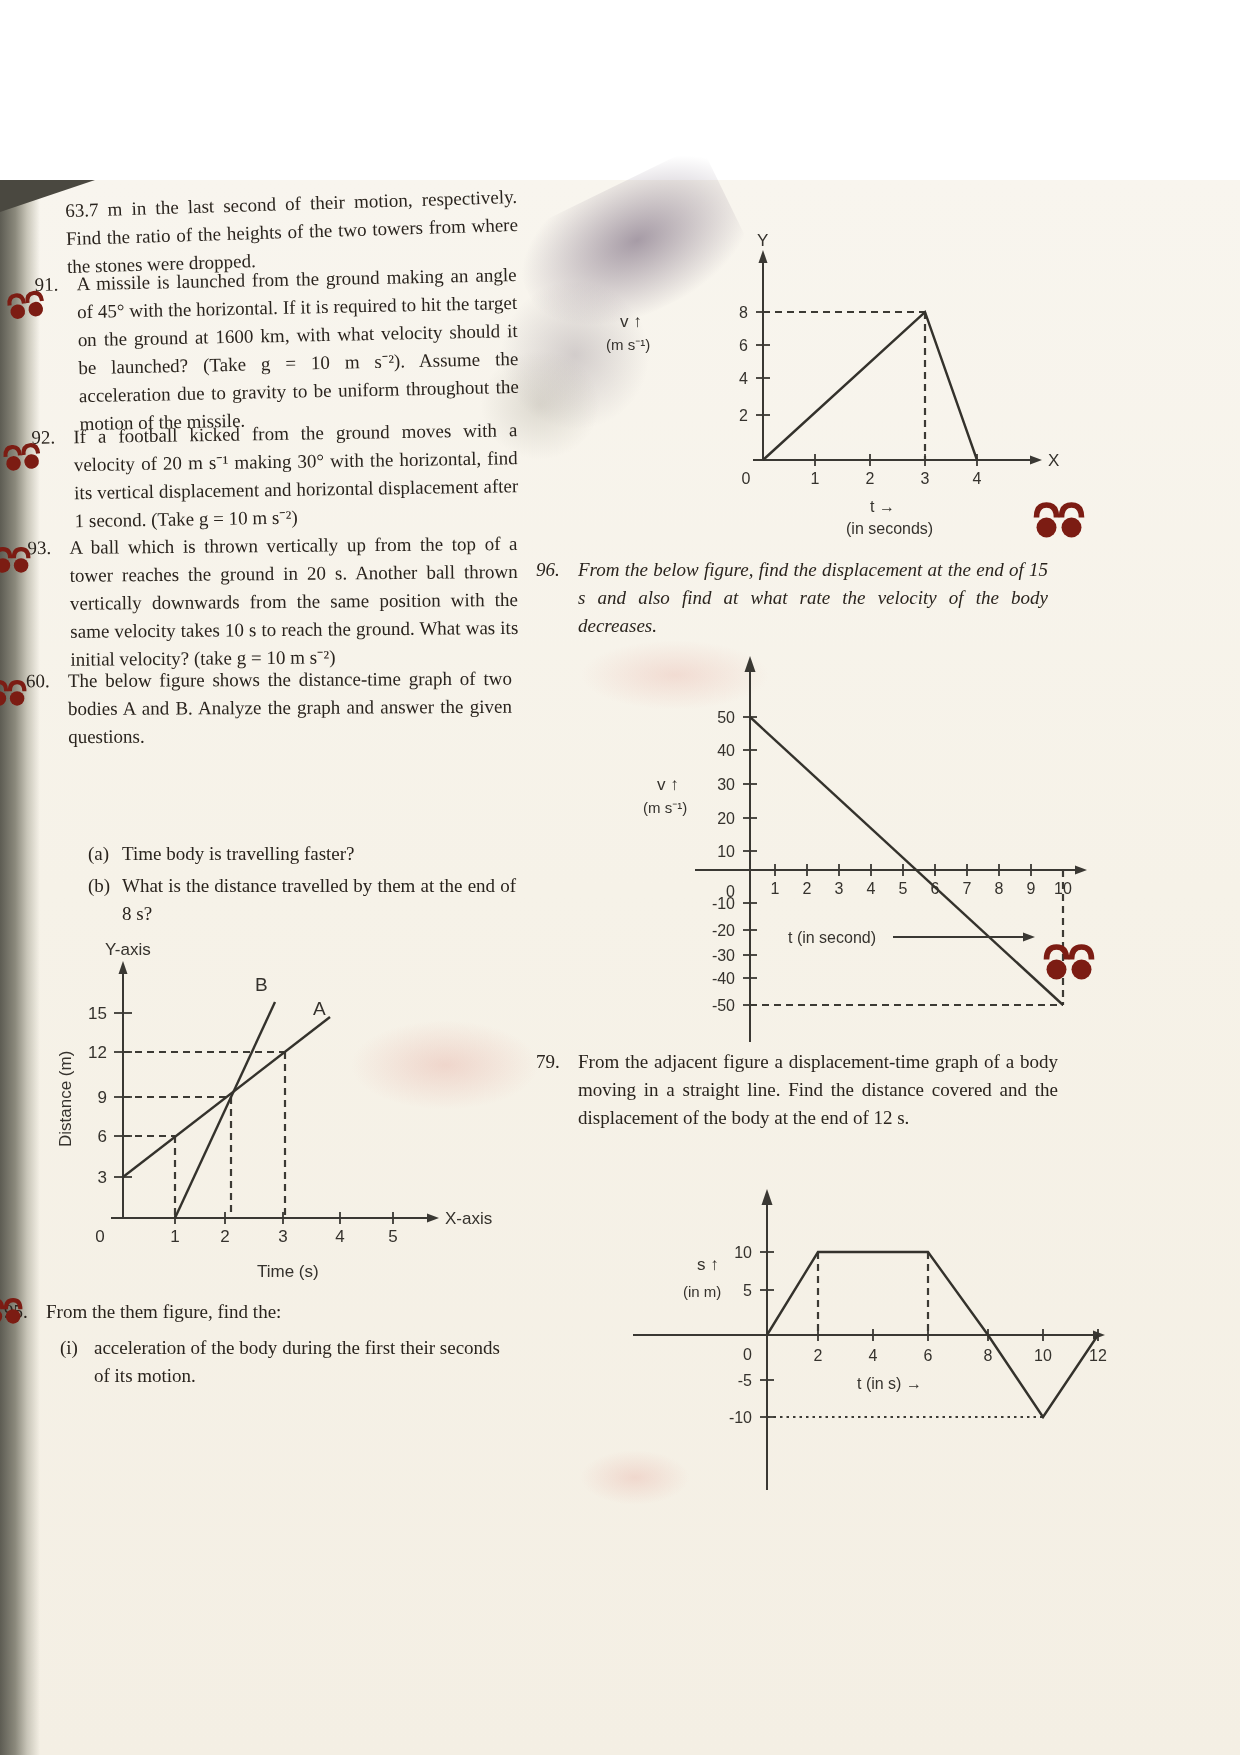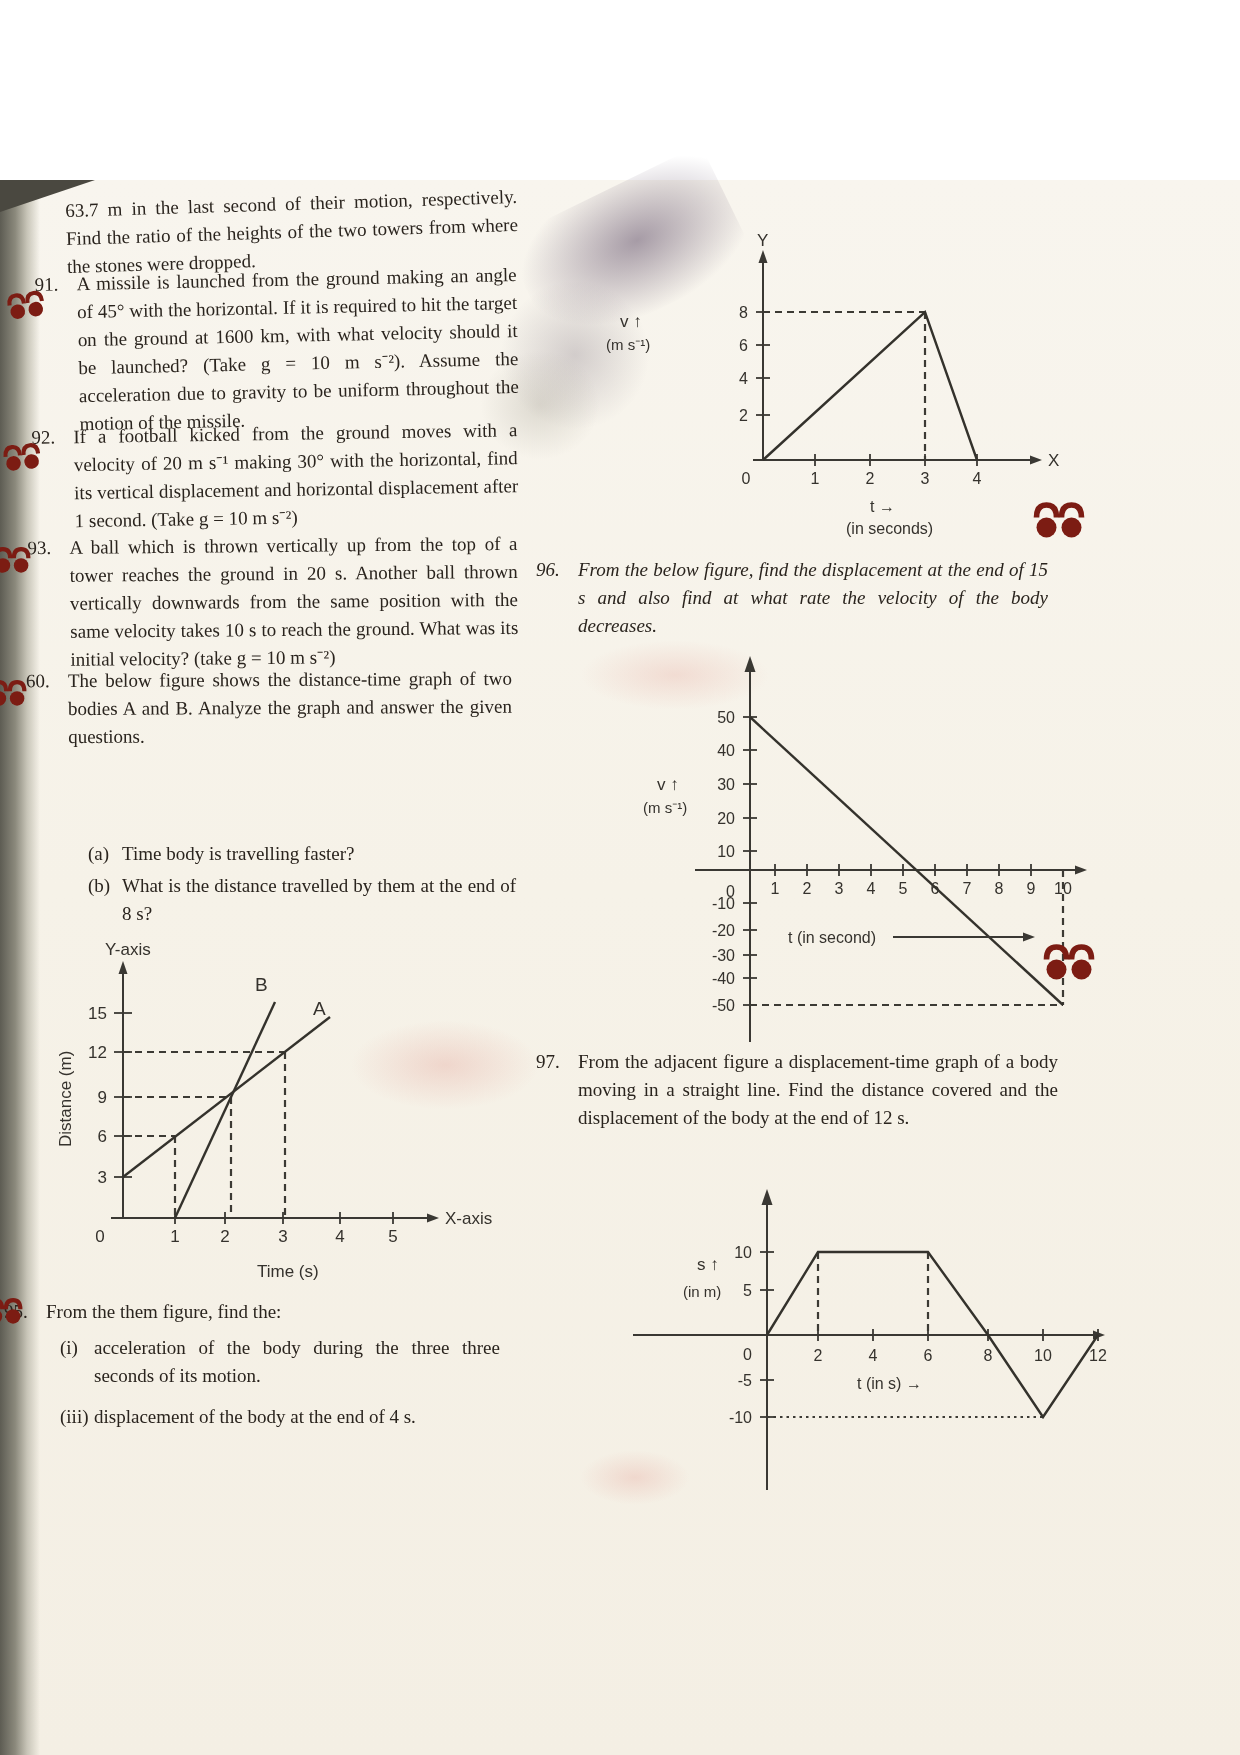--- a/index.html
+++ b/index.html
@@ -129,25 +129,21 @@
     <text x="222" y="362" font-size="17">Time (s)</text>
   </svg>
 
   <div class="txt q" style="left:4px;top:1298px;width:500px;">
     <span class="qn">95.</span>
     <span class="qb">From the them figure, find the:</span>
   </div>
   <div class="txt" style="left:60px;top:1334px;width:440px;">
     <div class="subq">
       <span class="subtag">(i)</span>
-      <span class="qb">acceleration of the body during the three three seconds of its motion.</span>
-    </div>
-    <div class="subq">
-      <span class="subtag">(iii)</span>
-      <span class="qb">displacement of the body at the end of 4 s.</span>
+      <span class="qb">acceleration of the body during the first their seconds of its motion.</span>
     </div>
   </div>
 
   <svg class="figure" style="left:570px;top:190px;" width="500" height="355" viewBox="0 0 500 355">
     <text x="187" y="56" font-size="17">Y</text>
     <line class="ax" x1="193" y1="72" x2="193" y2="270"></line>
     <polygon class="ah" points="193,60 188.5,73 197.5,73"></polygon>
     <line class="ax" x1="183" y1="270" x2="460" y2="270"></line>
     <polygon class="ah" points="472,270 460,265.5 460,274.5"></polygon>
     <text x="478" y="276" font-size="17">X</text>
@@ -240,21 +236,21 @@
 
     <line class="curve" x1="205" y1="87" x2="518" y2="375"></line>
     <text x="112" y="160" font-size="17">v ↑</text>
     <text x="98" y="183" font-size="15">(m s⁻¹)</text>
     <text x="243" y="313" font-size="16">t (in second)</text>
     <line class="ax" x1="348" y1="307" x2="478" y2="307"></line>
     <polygon class="ah" points="490,307 478,302.5 478,311.5"></polygon>
   </svg>
 
   <div class="txt q" style="left:536px;top:1048px;width:522px;">
-    <span class="qn">97.</span>
+    <span class="qn">79.</span>
     <span class="qb">From the adjacent figure a displacement-time graph of a body moving in a straight line. Find the distance covered and the displacement of the body at the end of 12 s.</span>
   </div>
 
   <svg class="figure" style="left:545px;top:1175px;" width="580" height="330" viewBox="0 0 580 330">
     <line class="ax" x1="222" y1="28" x2="222" y2="315"></line>
     <polygon class="ah" points="222,14 216.5,30 227.5,30"></polygon>
     <line class="ax" x1="88" y1="160" x2="548" y2="160"></line>
     <polygon class="ah" points="560,160 548,155.5 548,164.5"></polygon>
 
     <line class="tick" x1="215" y1="77" x2="229" y2="77"></line>

